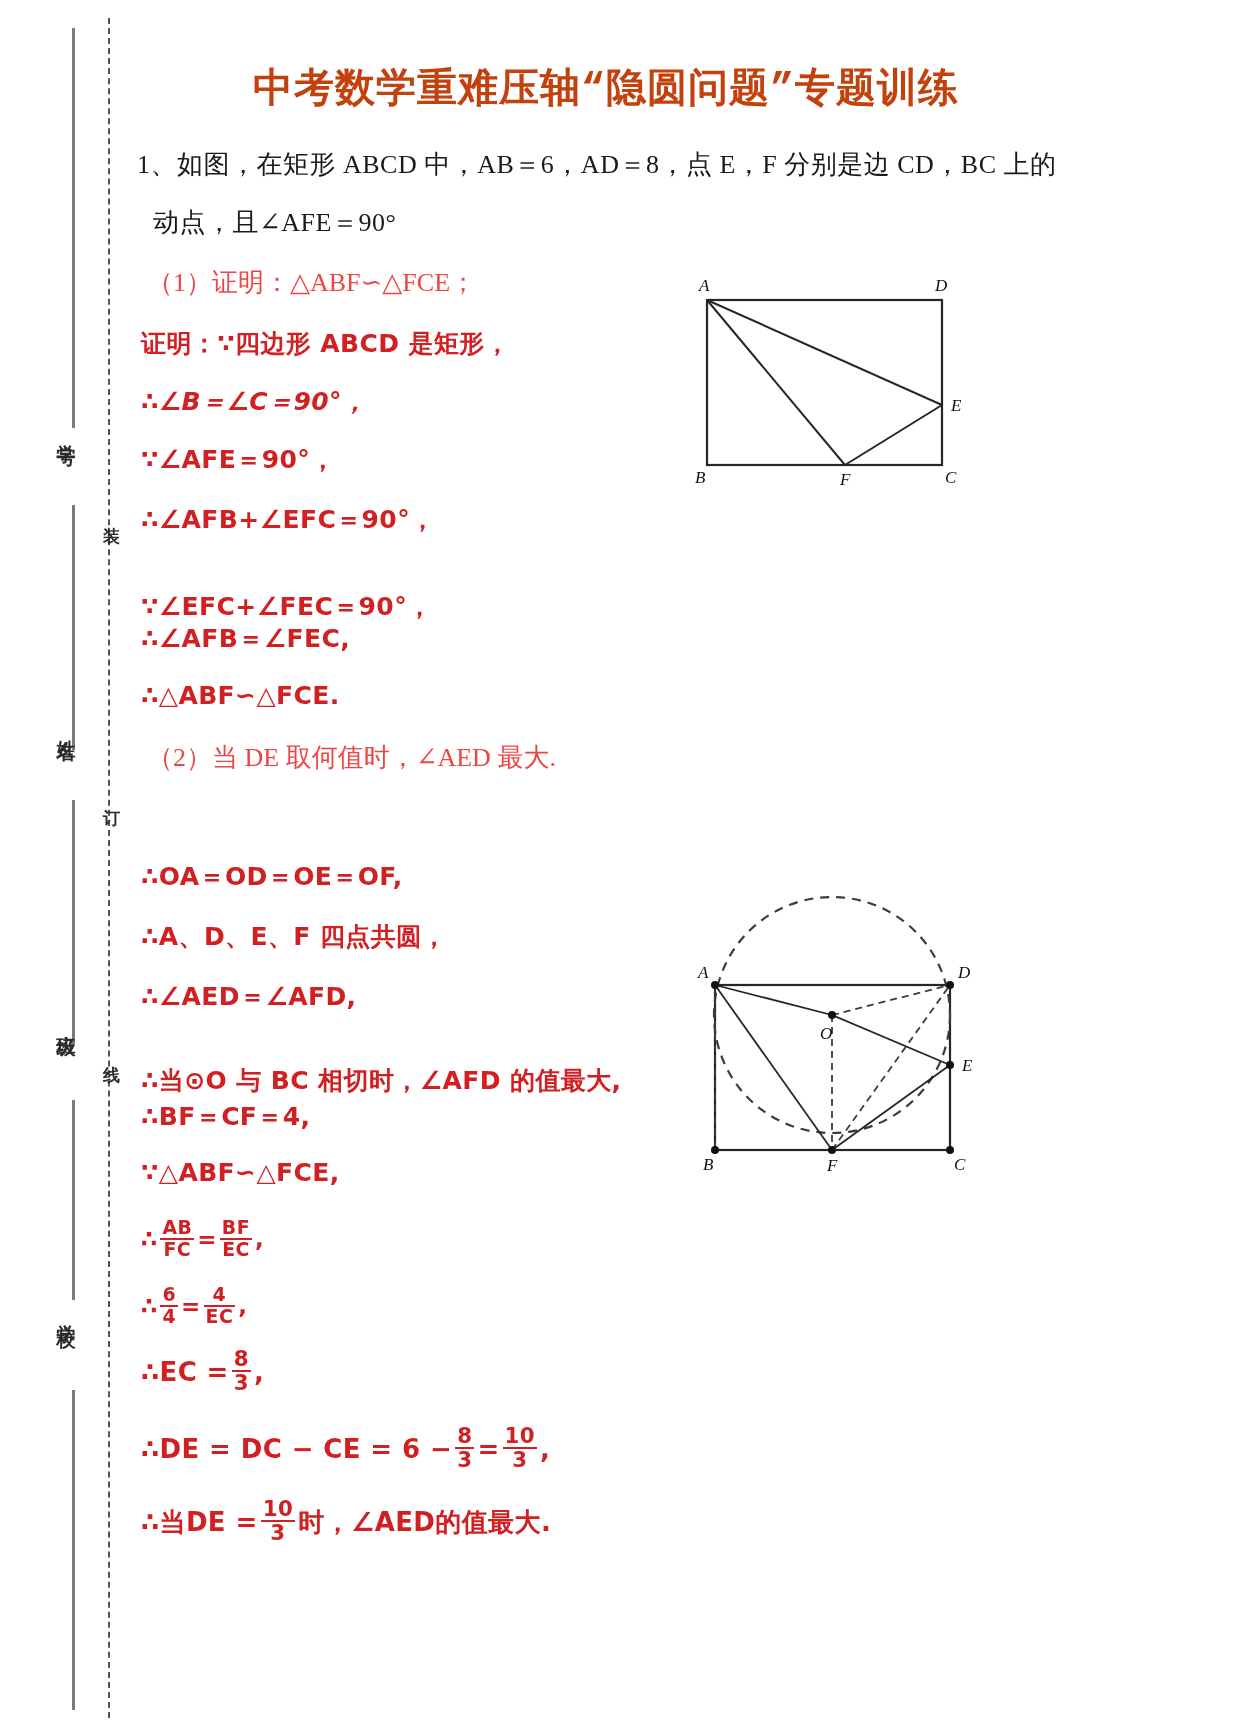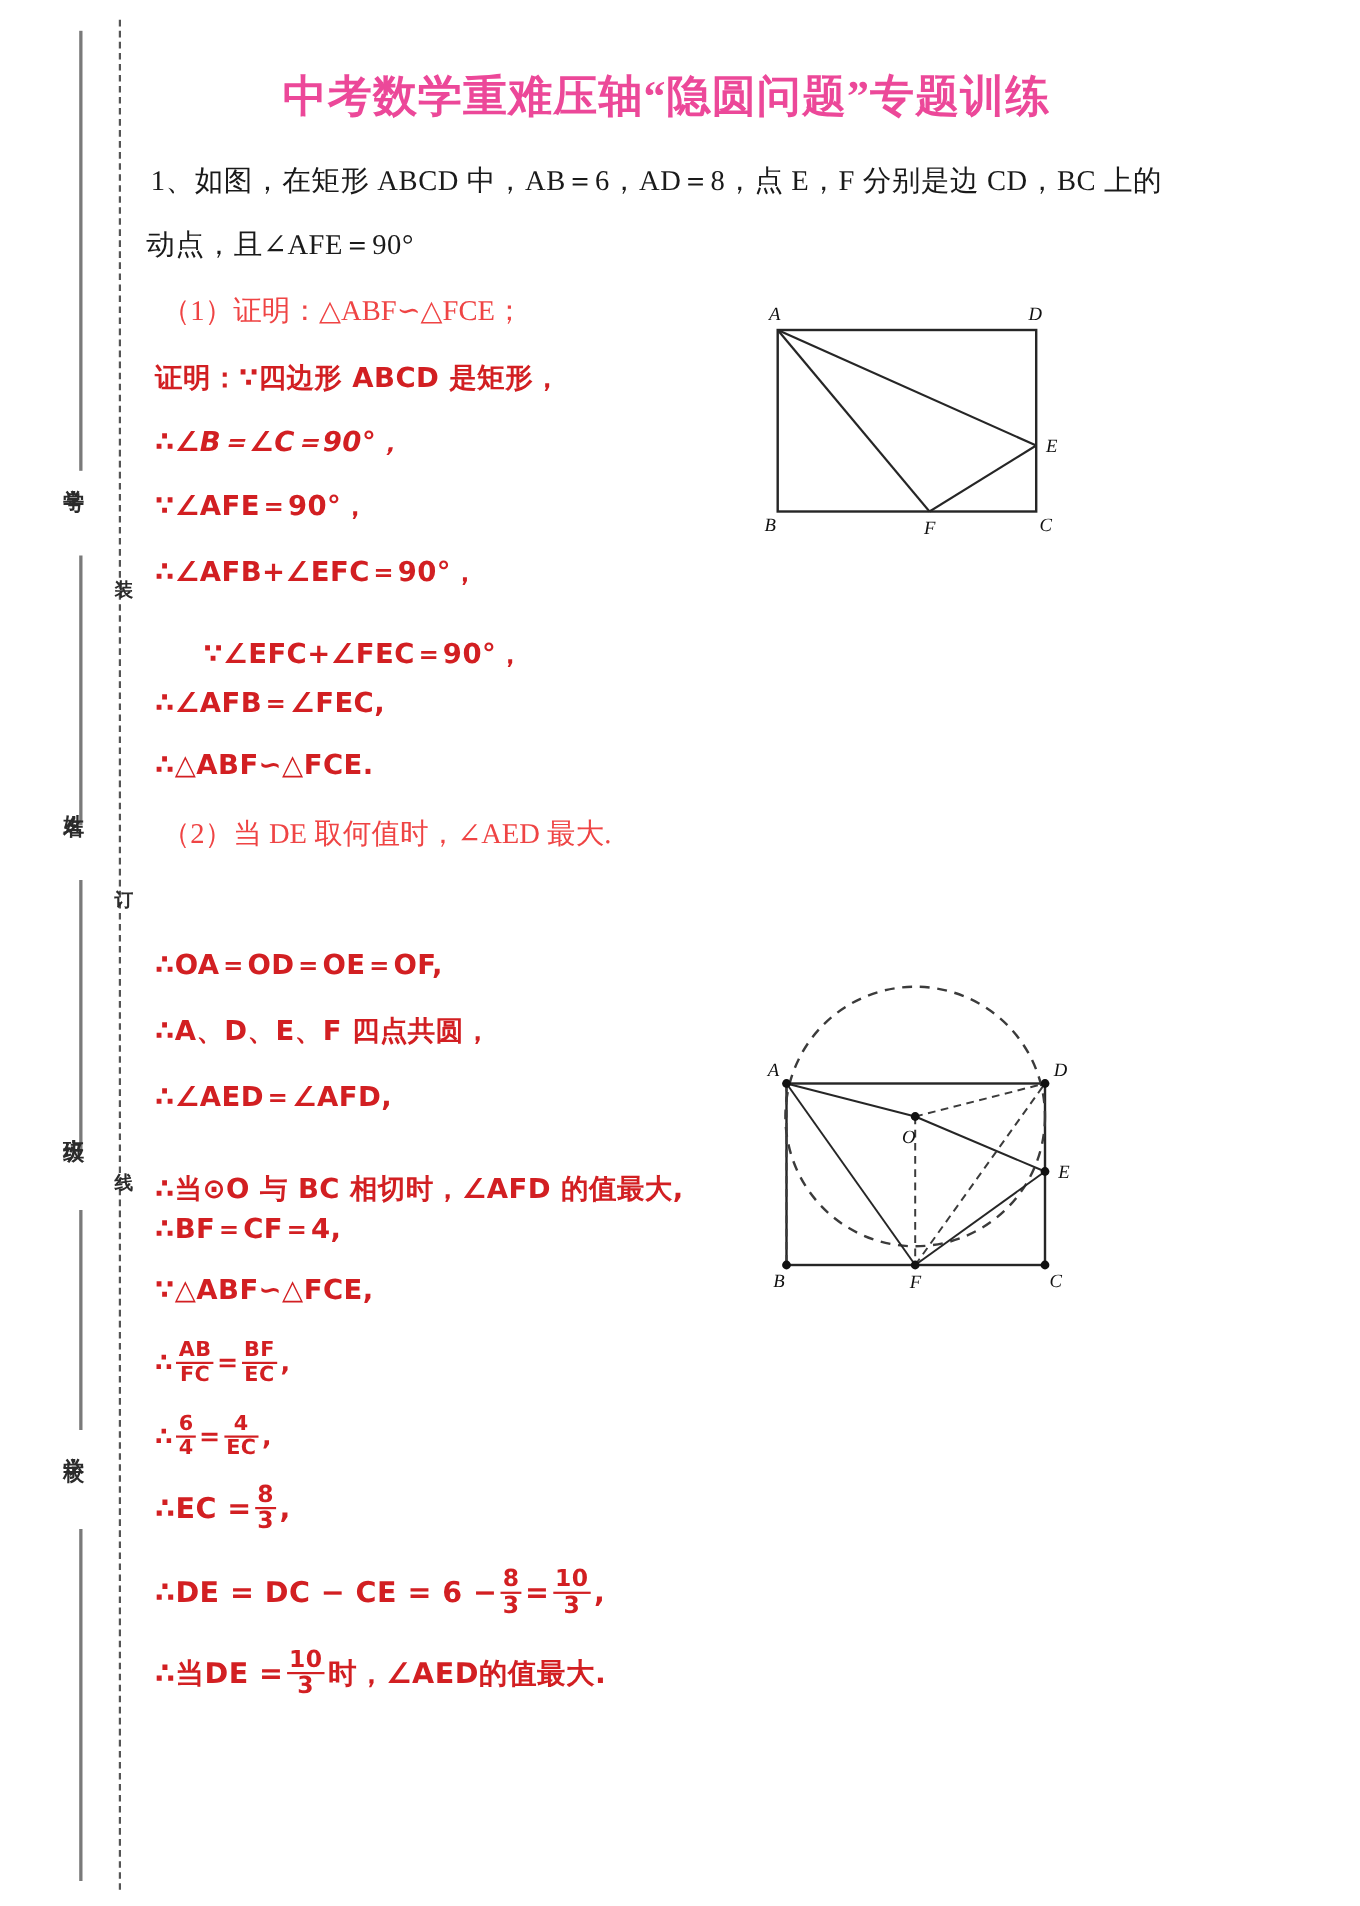--- a/index.html
+++ b/index.html
@@ -69,25 +69,25 @@
     top: 0;
     width: 1111px;
     height: 1733px;
   }
   #doc-title {
     position: absolute;
     left: 6px;
     top: 60px;
     width: 950px;
     text-align: center;
-    font-family: Liberation Serif, serif;
+    font-family: Liberation Mono, monospace;
     font-weight: bold;
     font-size: 40px;
     letter-spacing: 1px;
-    color: #ec4899;
+    color: #c2410c;
     white-space: nowrap;
   }
 
   .prob-line {
     position: absolute;
     font-size: 26px;
     color: #1a1a1a;
     white-space: nowrap;
     letter-spacing: 0.5px;
   }
@@ -146,29 +146,29 @@
   <div class="fold-label" style="top:513px;">装</div>
   <div class="fold-label" style="top:795px;">订</div>
   <div class="fold-label" style="top:1052px;">线</div>
 </div>
 
 <div id="content">
 
   <div id="doc-title">中考数学重难压轴“隐圆问题”专题训练</div>
 
   <div class="prob-line" style="left:12px; top:147px;">1、如图，在矩形 ABCD 中，AB＝6，AD＝8，点 E，F 分别是边 CD，BC 上的</div>
-  <div class="prob-line" style="left:8px; top:205px;">动点，且∠AFE＝90°</div>
+  <div class="prob-line" style="left:28px; top:205px;">动点，且∠AFE＝90°</div>
 
   <div class="sub-q" style="left:22px; top:265px;">（1）证明：△ABF∽△FCE；</div>
 
   <div class="red" style="left:16px; top:327px;">证明：∵四边形 ABCD 是矩形，</div>
   <div class="red" style="left:16px; top:385px;font-style:italic;">∴∠B＝∠C＝90°，</div>
   <div class="red" style="left:16px; top:443px;">∵∠AFE＝90°，</div>
   <div class="red" style="left:16px; top:503px;">∴∠AFB+∠EFC＝90°，</div>
-  <div class="red" style="left:16px; top:578px;margin-left:44px;">∵∠EFC+∠FEC＝90°，</div>
+  <div class="red" style="left:16px; top:590px;">∵∠EFC+∠FEC＝90°，</div>
   <div class="red" style="left:16px; top:622px;">∴∠AFB＝∠FEC,</div>
   <div class="red" style="left:16px; top:681px;">∴△ABF∽△FCE.</div>
 
   <div class="sub-q" style="left:22px; top:740px;">（2）当 DE 取何值时，∠AED 最大.</div>
 
 
   <div class="red" style="left:16px; top:860px;">∴OA＝OD＝OE＝OF,</div>
   <div class="red" style="left:16px; top:920px;">∴A、D、E、F 四点共圆，</div>
   <div class="red" style="left:16px; top:980px;">∴∠AED＝∠AFD,</div>
   <div class="red" style="left:16px; top:1064px;">∴当⊙O 与 BC 相切时，∠AFD 的值最大,</div>

